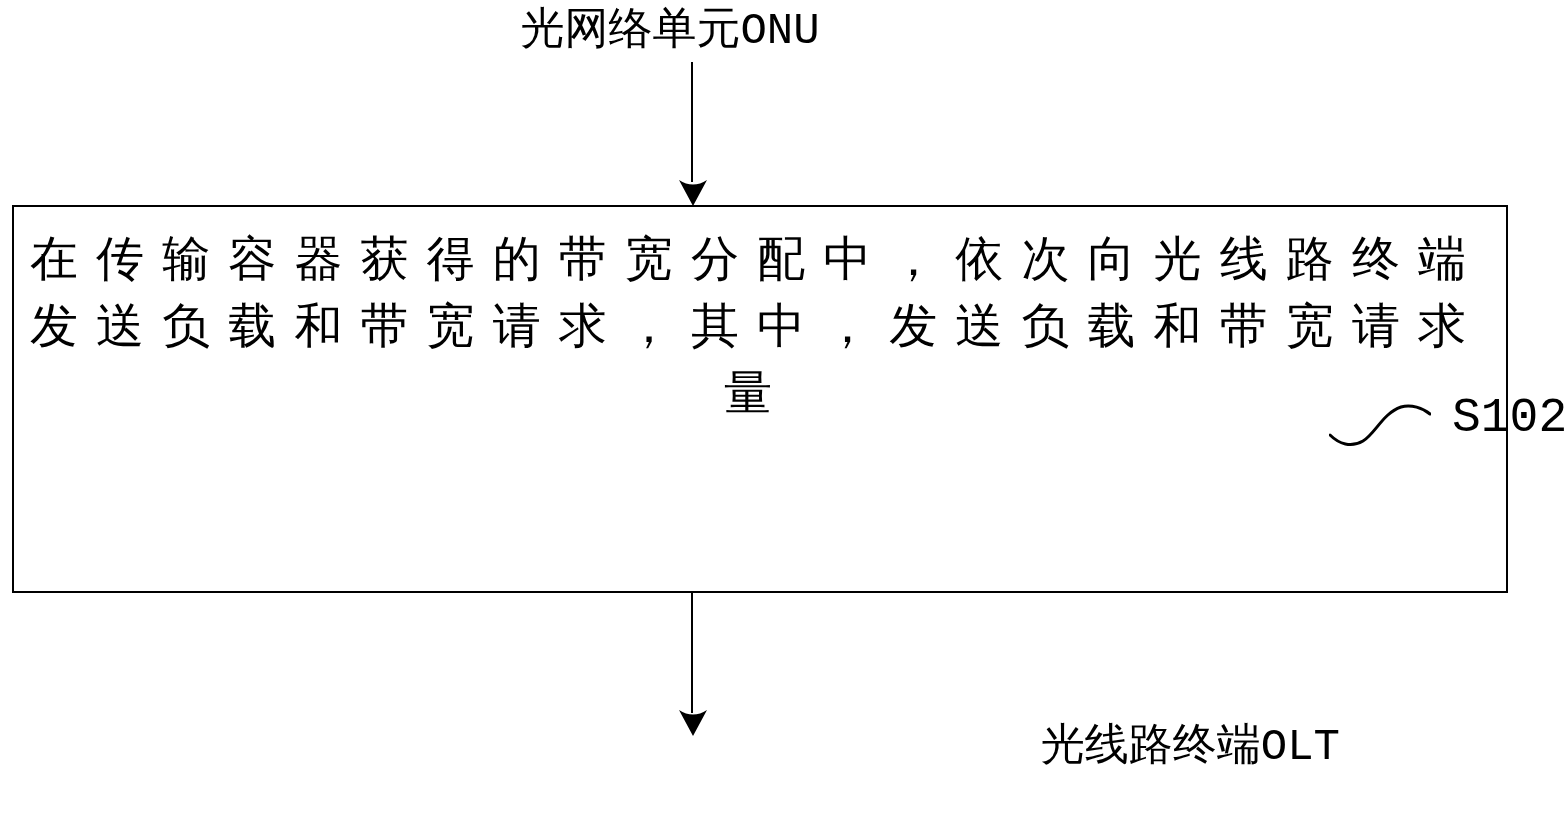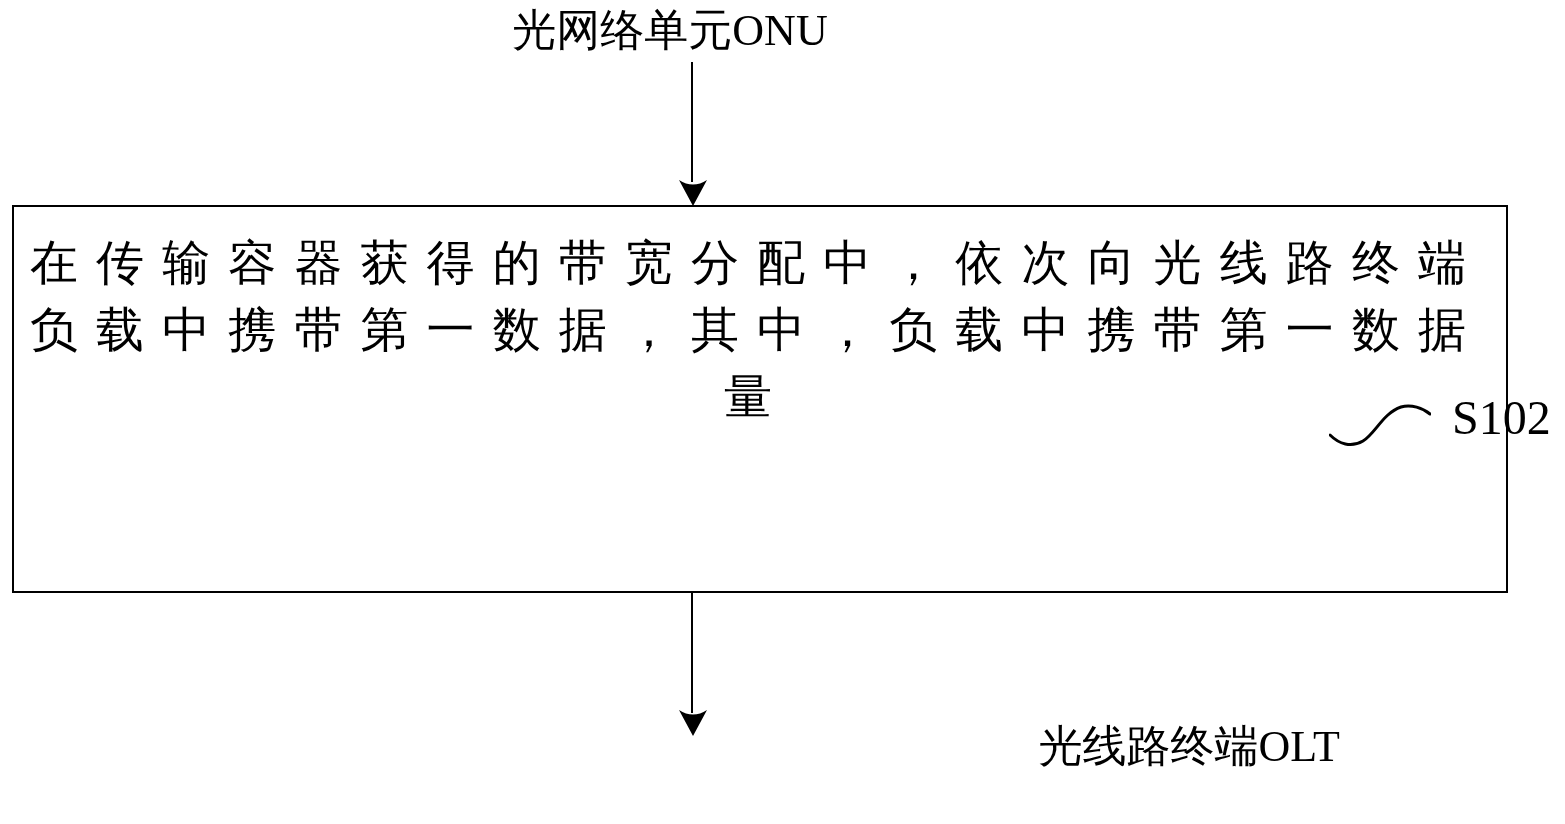--- a/index.html
+++ b/index.html
@@ -2,21 +2,21 @@
 <html><head>
 <meta charset="utf-8">
 <style>
   html, body { margin: 0; padding: 0; background: #ffffff; }
   .figure {
     position: relative;
     width: 1565px;
     height: 824px;
     background: #ffffff;
     color: #000000;
-    font-family: Liberation Serif, serif;
+    font-family: Liberation Mono, monospace;
     overflow: hidden;
   }
   .node-label {
     position: absolute;
     left: 0;
     width: 1340px;
     text-align: center;
     font-size: 44px;
     line-height: 1.15;
     color: #000000;
@@ -86,21 +86,21 @@
 
   <div>
     <div class="vline top-arrow-line"></div>
     <svg class="arrowhead top-arrowhead" viewBox="0 0 28 26">
       <path d="M14 26 L0 0 Q14 9 28 0 Z" fill="#000000"></path>
     </svg>
   </div>
 
   <div class="process-box">
     <div class="box-line">在传输容器获得的带宽分配中，依次向光线路终端</div>
-    <div class="box-line">负载中携带第一数据，其中，负载中携带第一数据</div>
+    <div class="box-line">发送负载和带宽请求，其中，发送负载和带宽请求</div>
     <div class="box-line last">量</div>
   </div>
 
   <svg class="squiggle" viewBox="0 0 102 50">
     <path d="M1 34 C 10 43, 22 47, 34 40 C 46 33, 54 12, 72 6 C 82 3, 94 7, 101 13" stroke="#000000" stroke-width="3" fill="none" stroke-linecap="round"></path>
   </svg>
 
   <div class="step-label">S102</div>
 
   <div>

